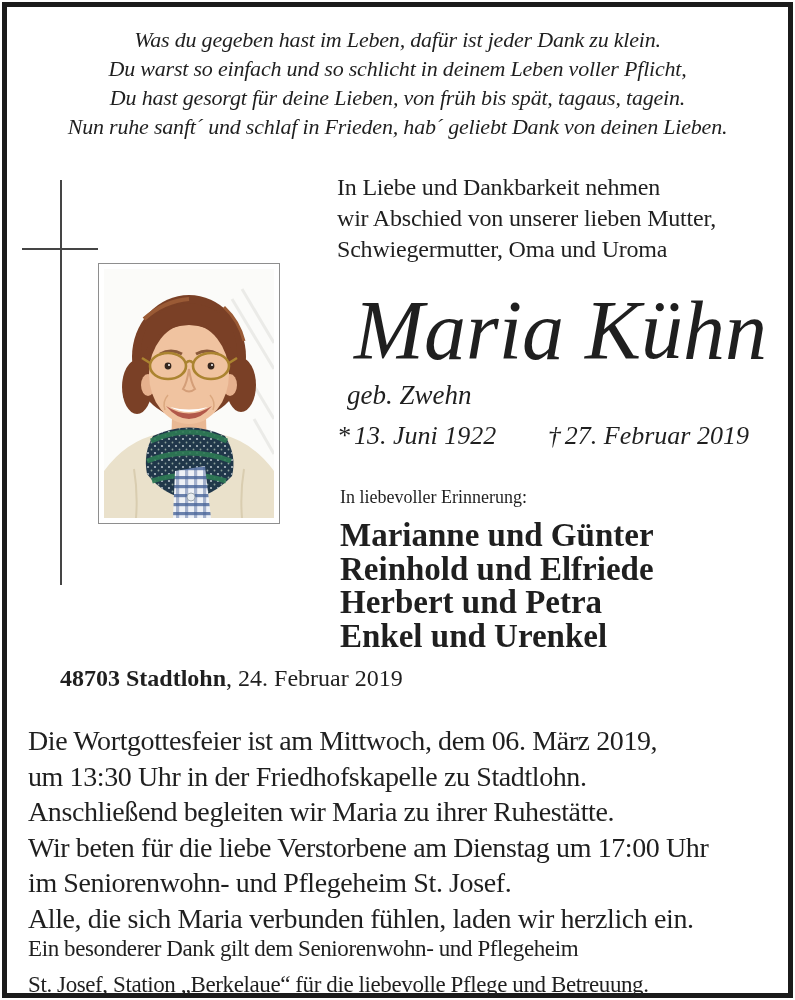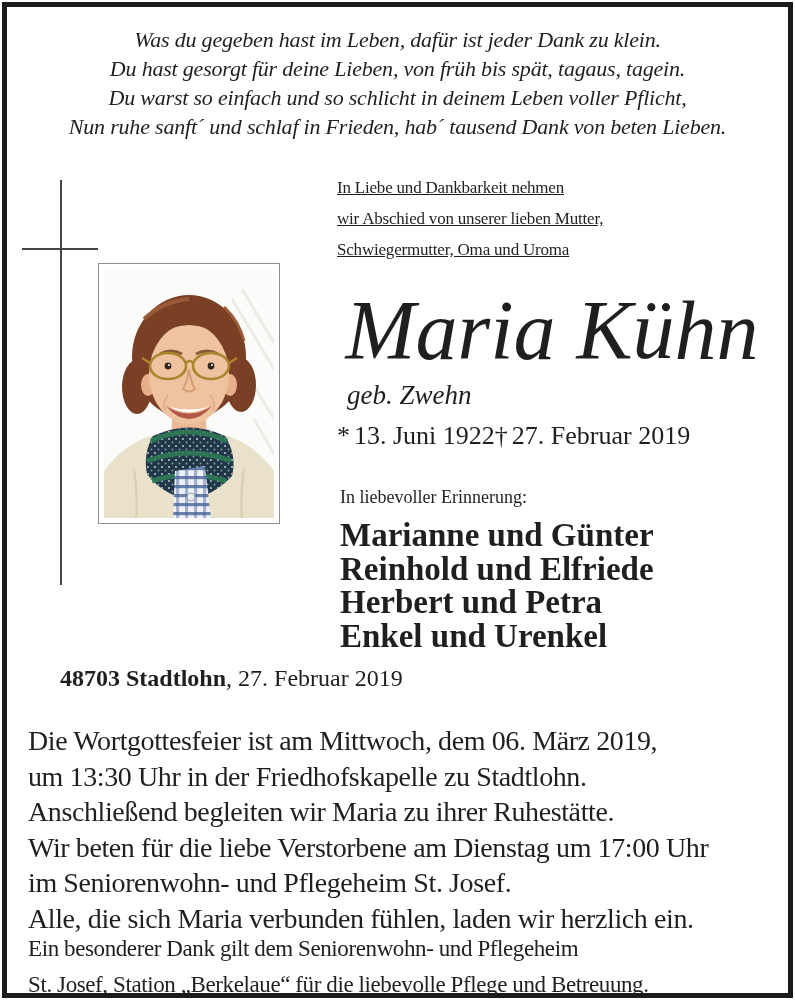--- a/index.html
+++ b/index.html
@@ -18,34 +18,34 @@
     letter-spacing:-0.2px;white-space:nowrap;
   }
   .cross-v{position:absolute;left:60px;top:180px;width:2px;height:405px;background:#454545;}
   .cross-h{position:absolute;left:22px;top:248px;width:76px;height:2px;background:#454545;}
   .photo-frame{
     position:absolute;left:98px;top:263px;width:170px;height:249px;
     border:1px solid #8e8e8e;padding:5px;background:#ffffff;
   }
   .announce{
     position:absolute;left:337px;top:172px;width:450px;
-    font-size:17px;line-height:31px;letter-spacing:-0.2px;white-space:nowrap;text-decoration:underline;
+    font-size:24px;line-height:31px;letter-spacing:-0.2px;white-space:nowrap;
   }
   .name{
-    position:absolute;left:337px;top:287px;width:430px;text-align:center;
+    position:absolute;left:337px;top:287px;width:430px;text-align:right;
     font-style:italic;font-size:84px;line-height:88px;white-space:nowrap;
   }
   .maiden{
     position:absolute;left:347px;top:380px;width:410px;text-align:left;
     font-style:italic;font-size:27px;
   }
   .dates{
     position:absolute;left:337px;top:421px;width:412px;
-    display:flex;justify-content:flex-start;
-    font-size:26px;white-space:nowrap;
+    display:flex;justify-content:space-between;
+    font-style:italic;font-size:26px;white-space:nowrap;
   }
   .dates .sym{display:inline-block;margin-right:4px;}
   .memoriam-label{
     position:absolute;left:340px;top:487px;font-size:18px;white-space:nowrap;
   }
   .mourners{
     position:absolute;left:340px;top:519px;
     font-size:33px;font-weight:bold;line-height:33.5px;white-space:nowrap;
   }
   .dateline{
@@ -61,23 +61,23 @@
     font-size:23px;line-height:35.5px;letter-spacing:-0.4px;white-space:nowrap;
   }
 </style>
 </head>
 <body>
 
 <div class="frame"></div>
 
 <div class="poem">
   <div>Was du gegeben hast im Leben, dafür ist jeder Dank zu klein.</div>
+  <div>Du warst so einfach und so schlicht in deinem Leben voller Pflicht,</div>
   <div>Du hast gesorgt für deine Lieben, von früh bis spät, tagaus, tagein.</div>
-  <div>Du warst so einfach und so schlicht in deinem Leben voller Pflicht,</div>
-  <div>Nun ruhe sanft´ und schlaf in Frieden, hab´ tausend Dank von beten Lieben.</div>
+  <div>Nun ruhe sanft´ und schlaf in Frieden, hab´ geliebt Dank von deinen Lieben.</div>
 </div>
 
 <div class="cross-v"></div>
 <div class="cross-h"></div>
 
 <div class="photo-frame">
   <svg width="170" height="249" viewBox="0 0 170 249">
     <defs>
       <pattern id="sdots" width="7" height="7" patternUnits="userSpaceOnUse">
         <circle cx="2" cy="2" r="1.1" fill="#cfd8de"></circle>
@@ -169,21 +169,21 @@
 
 <div class="memoriam-label">In liebevoller Erinnerung:</div>
 <div class="mourners">
   <div>Marianne und Günter</div>
   <div>Reinhold und Elfriede</div>
   <div>Herbert und Petra</div>
   <div>Enkel und Urenkel</div>
 </div>
 
 <div class="dateline">
-  <span class="city">48703 Stadtlohn</span><span>, 27. Februar 2019</span>
+  <span class="city">48703 Stadtlohn</span><span>, 24. Februar 2019</span>
 </div>
 
 <div class="service">
   <div>Die Wortgottesfeier ist am Mittwoch, dem 06. März 2019,</div>
   <div>um 13:30 Uhr in der Friedhofskapelle zu Stadtlohn.</div>
   <div>Anschließend begleiten wir Maria zu ihrer Ruhestätte.</div>
   <div>Wir beten für die liebe Verstorbene am Dienstag um 17:00 Uhr</div>
   <div>im Seniorenwohn- und Pflegeheim St. Josef.</div>
   <div>Alle, die sich Maria verbunden fühlen, laden wir herzlich ein.</div>
 </div>

